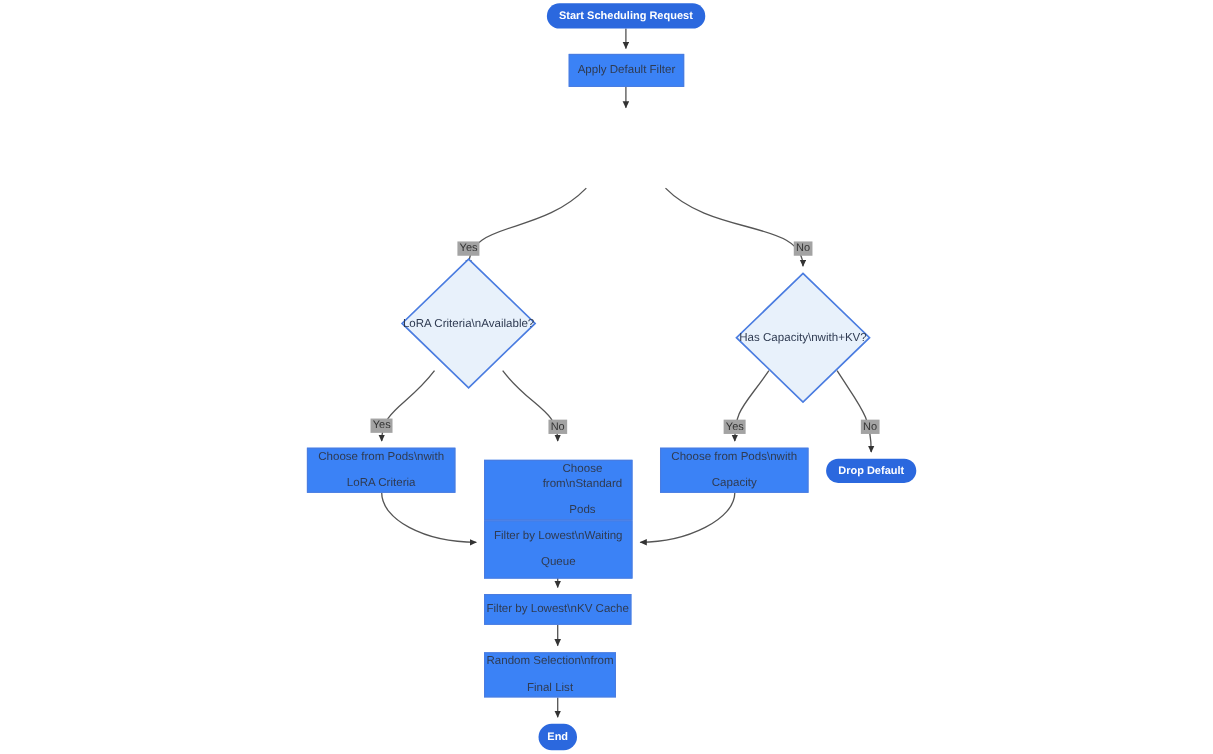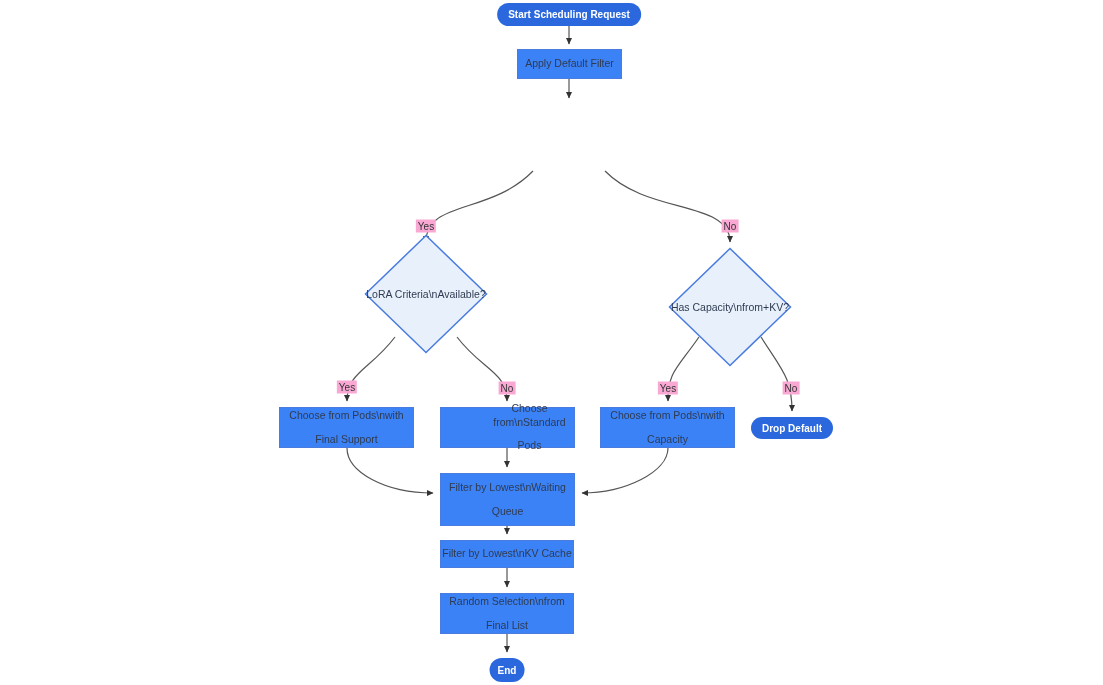--- a/index.html
+++ b/index.html
@@ -13,21 +13,21 @@
   .rect{background:#3b82f6;border:1.5px solid #4a7ce0;}
   .rect .lines{display:flex;flex-direction:column;gap:10px;text-align:center;}
   .pill{background:#2b68de;color:#ffffff;font-weight:bold;font-size:10px;
     border-radius:12px;padding:0 11px;height:23px;white-space:nowrap;
     transform:translateX(-50%);}
   .diamond{position:absolute;}
   .diamond svg{position:absolute;left:0;top:0;}
   .diamond .dlabel{position:absolute;left:50%;top:50%;transform:translate(-50%,-50%);
     white-space:nowrap;font-size:10.5px;}
   .edge-label{position:absolute;transform:translate(-50%,-50%);
-    background:#f9a8d4;color:#333333;font-size:10px;padding:0 2px;line-height:13px;}
+    background:#a3a3a3;color:#333333;font-size:10px;padding:0 2px;line-height:13px;}
 </style>
 </head>
 <body>
 
 <div id="canvas">
 
   <svg id="edges" viewBox="0 0 1103 685" xmlns="http://www.w3.org/2000/svg">
     <defs>
       <marker id="arrow" markerWidth="8" markerHeight="8" refX="6" refY="3" orient="auto" markerUnits="userSpaceOnUse">
         <path d="M0,0 L6.5,3 L0,6 z" fill="#333333"></path>
@@ -60,31 +60,31 @@
     <svg width="124" height="120" viewBox="0 0 124 120">
       <polygon points="62,1.5 122.5,60 62,118.5 1.5,60" fill="#e8f1fb" stroke="#4a7ce0" stroke-width="1.5"></polygon>
     </svg>
     <div class="dlabel">LoRA Criteria\nAvailable?</div>
   </div>
 
   <div class="diamond" style="left:668px;top:247px;width:124px;height:120px;">
     <svg width="124" height="120" viewBox="0 0 124 120">
       <polygon points="62,1.5 122.5,60 62,118.5 1.5,60" fill="#e8f1fb" stroke="#4a7ce0" stroke-width="1.5"></polygon>
     </svg>
-    <div class="dlabel">Has Capacity\nfrom+KV?</div>
+    <div class="dlabel">Has Capacity\nwith+KV?</div>
   </div>
 
   <div class="node rect" style="left:279px;top:407px;width:135px;height:41px;">
     <div class="lines">
       <span>Choose from Pods\nwith</span>
-      <span>Final Support</span>
+      <span>LoRA Criteria</span>
     </div>
   </div>
 
-  <div class="node rect" style="left:440px;top:407px;width:135px;height:41px;padding-left:44px;">
+  <div class="node rect" style="left:440px;top:418px;width:135px;height:55px;padding-left:44px;">
     <div class="lines">
       <span>Choose from\nStandard</span>
       <span>Pods</span>
     </div>
   </div>
 
   <div class="node rect" style="left:600px;top:407px;width:135px;height:41px;">
     <div class="lines">
       <span>Choose from Pods\nwith</span>
       <span>Capacity</span>
@@ -95,21 +95,21 @@
 
   <div class="node rect" style="left:440px;top:473px;width:135px;height:53px;">
     <div class="lines">
       <span>Filter by Lowest\nWaiting</span>
       <span>Queue</span>
     </div>
   </div>
 
   <div class="node rect" style="left:440px;top:540px;width:134px;height:28px;white-space:nowrap;">Filter by Lowest\nKV Cache</div>
 
-  <div class="node rect" style="left:440px;top:593px;width:134px;height:41px;">
+  <div class="node rect" style="left:440px;top:593px;width:120px;height:41px;">
     <div class="lines">
       <span>Random Selection\nfrom</span>
       <span>Final List</span>
     </div>
   </div>
 
   <div class="node pill" style="left:507px;top:658px;height:24px;border-radius:13px;padding:0 8px;">End</div>
 
   <div class="edge-label" style="left:426px;top:226px;">Yes</div>
   <div class="edge-label" style="left:730px;top:226px;">No</div>

